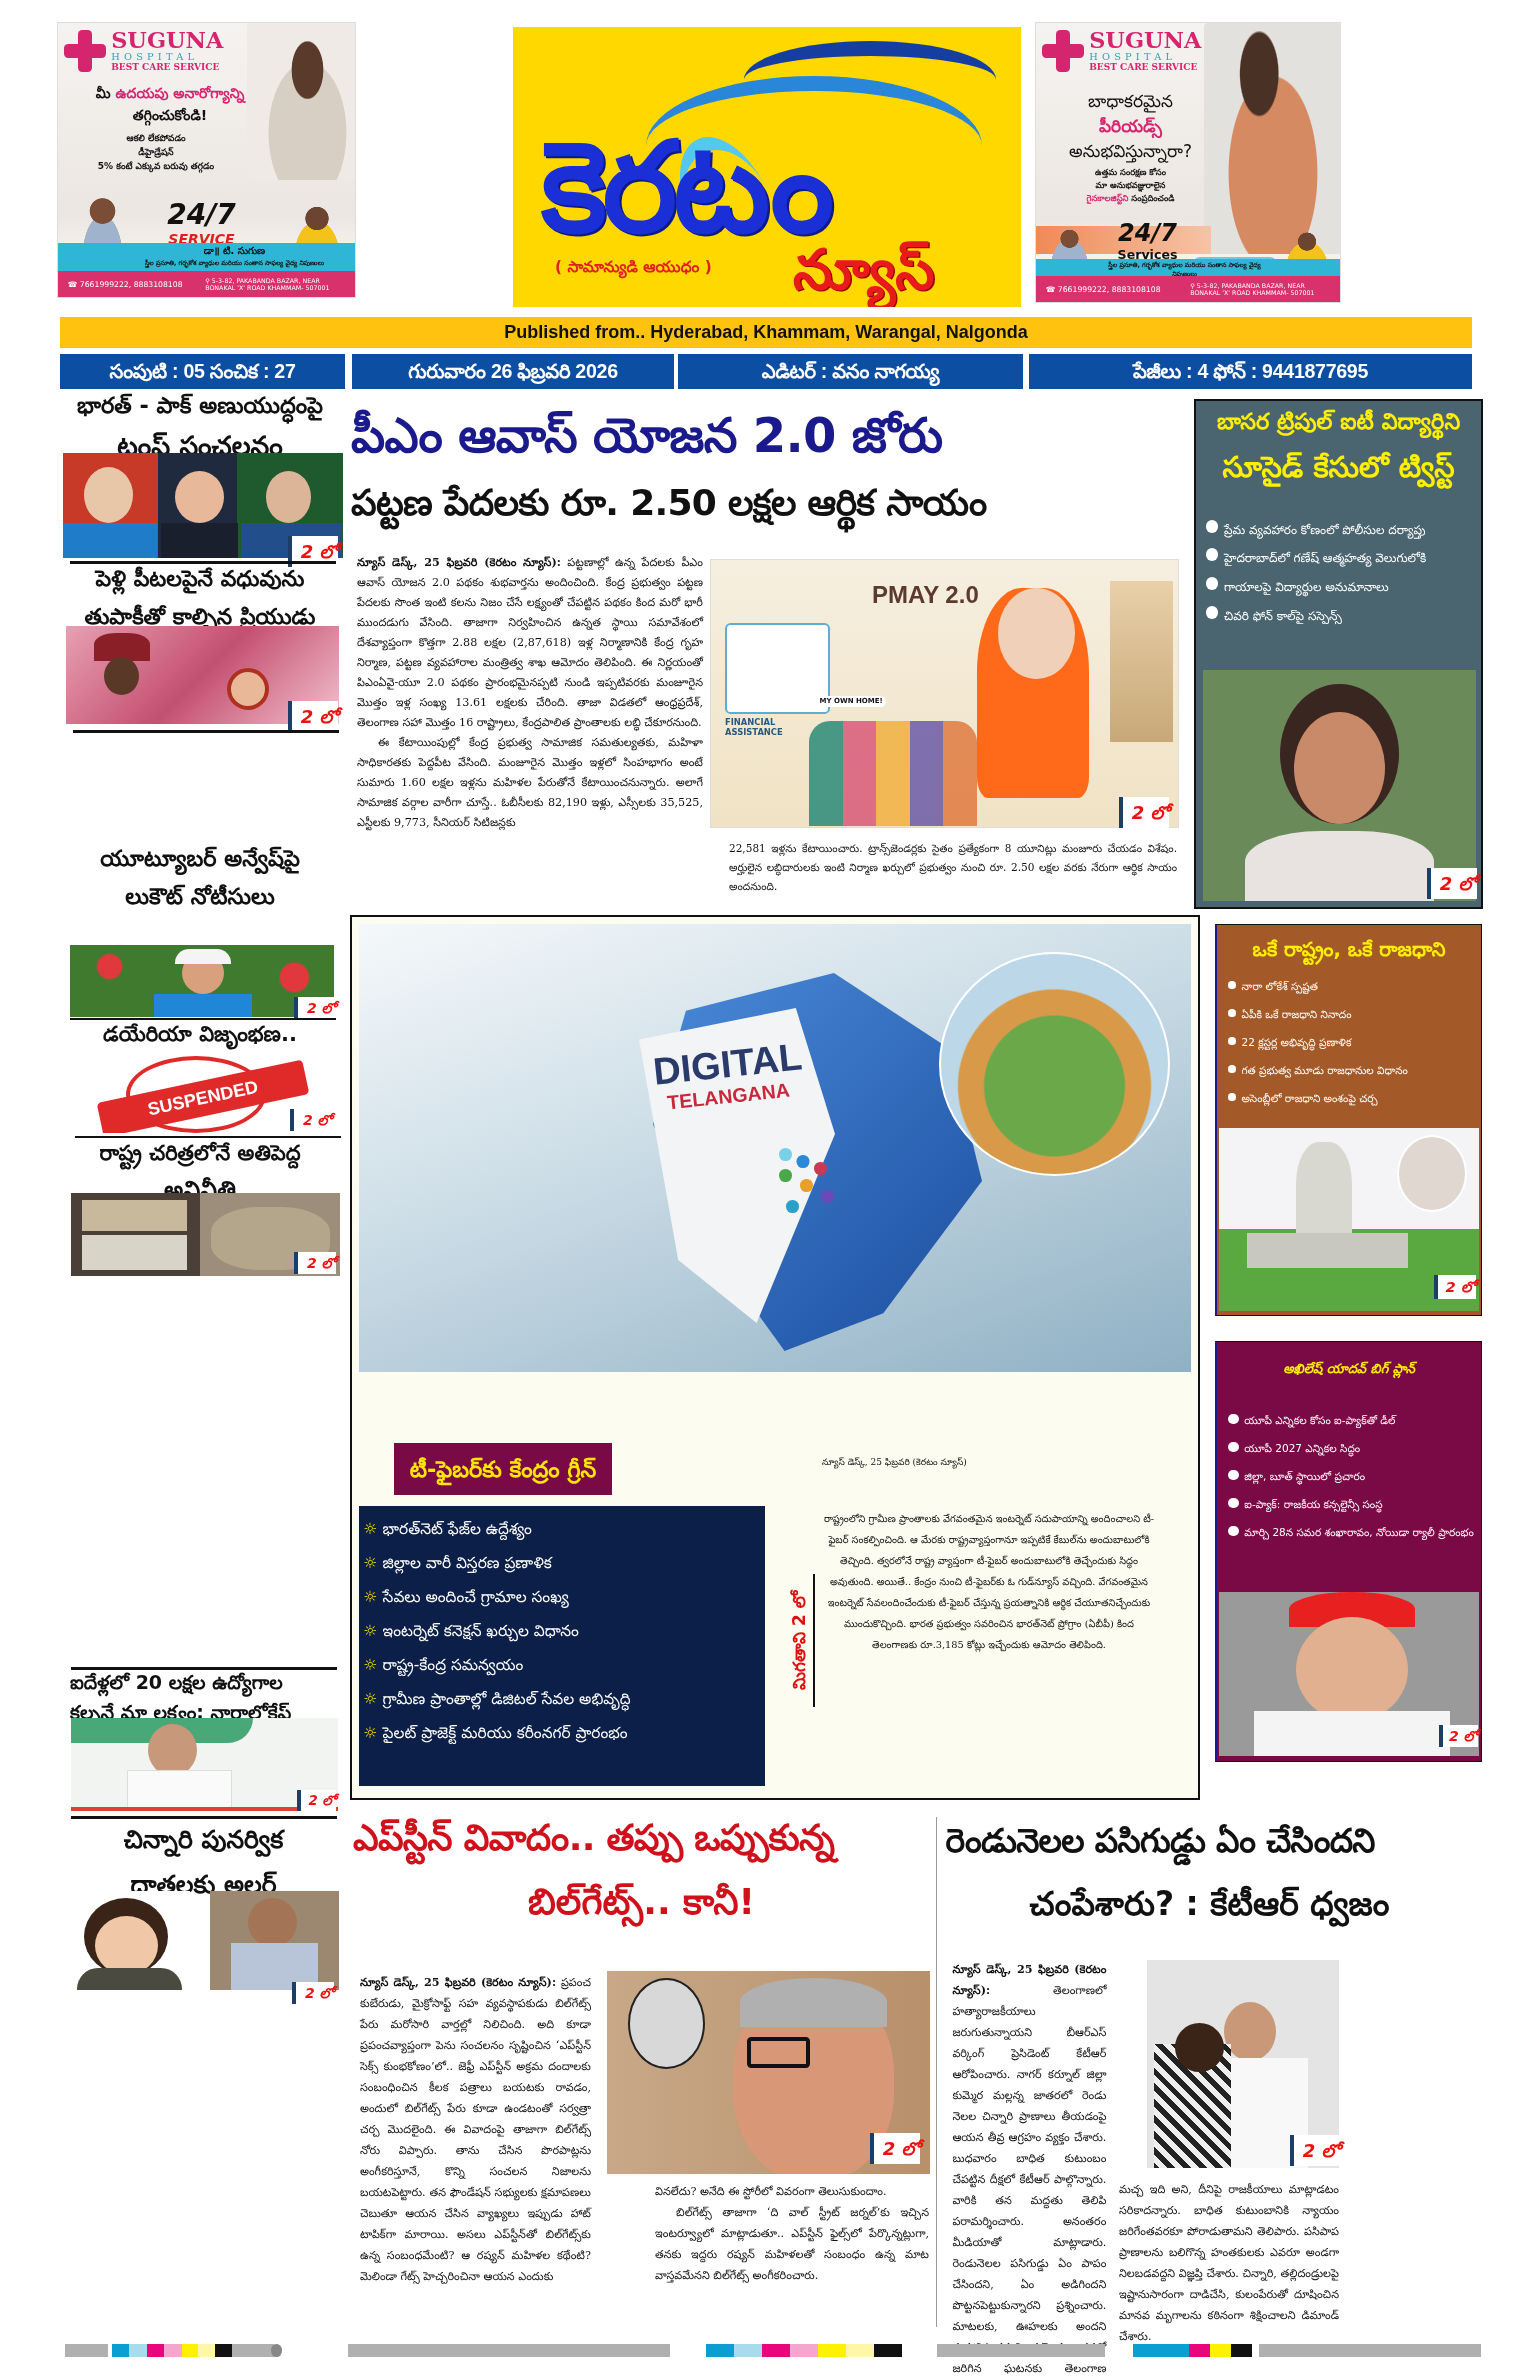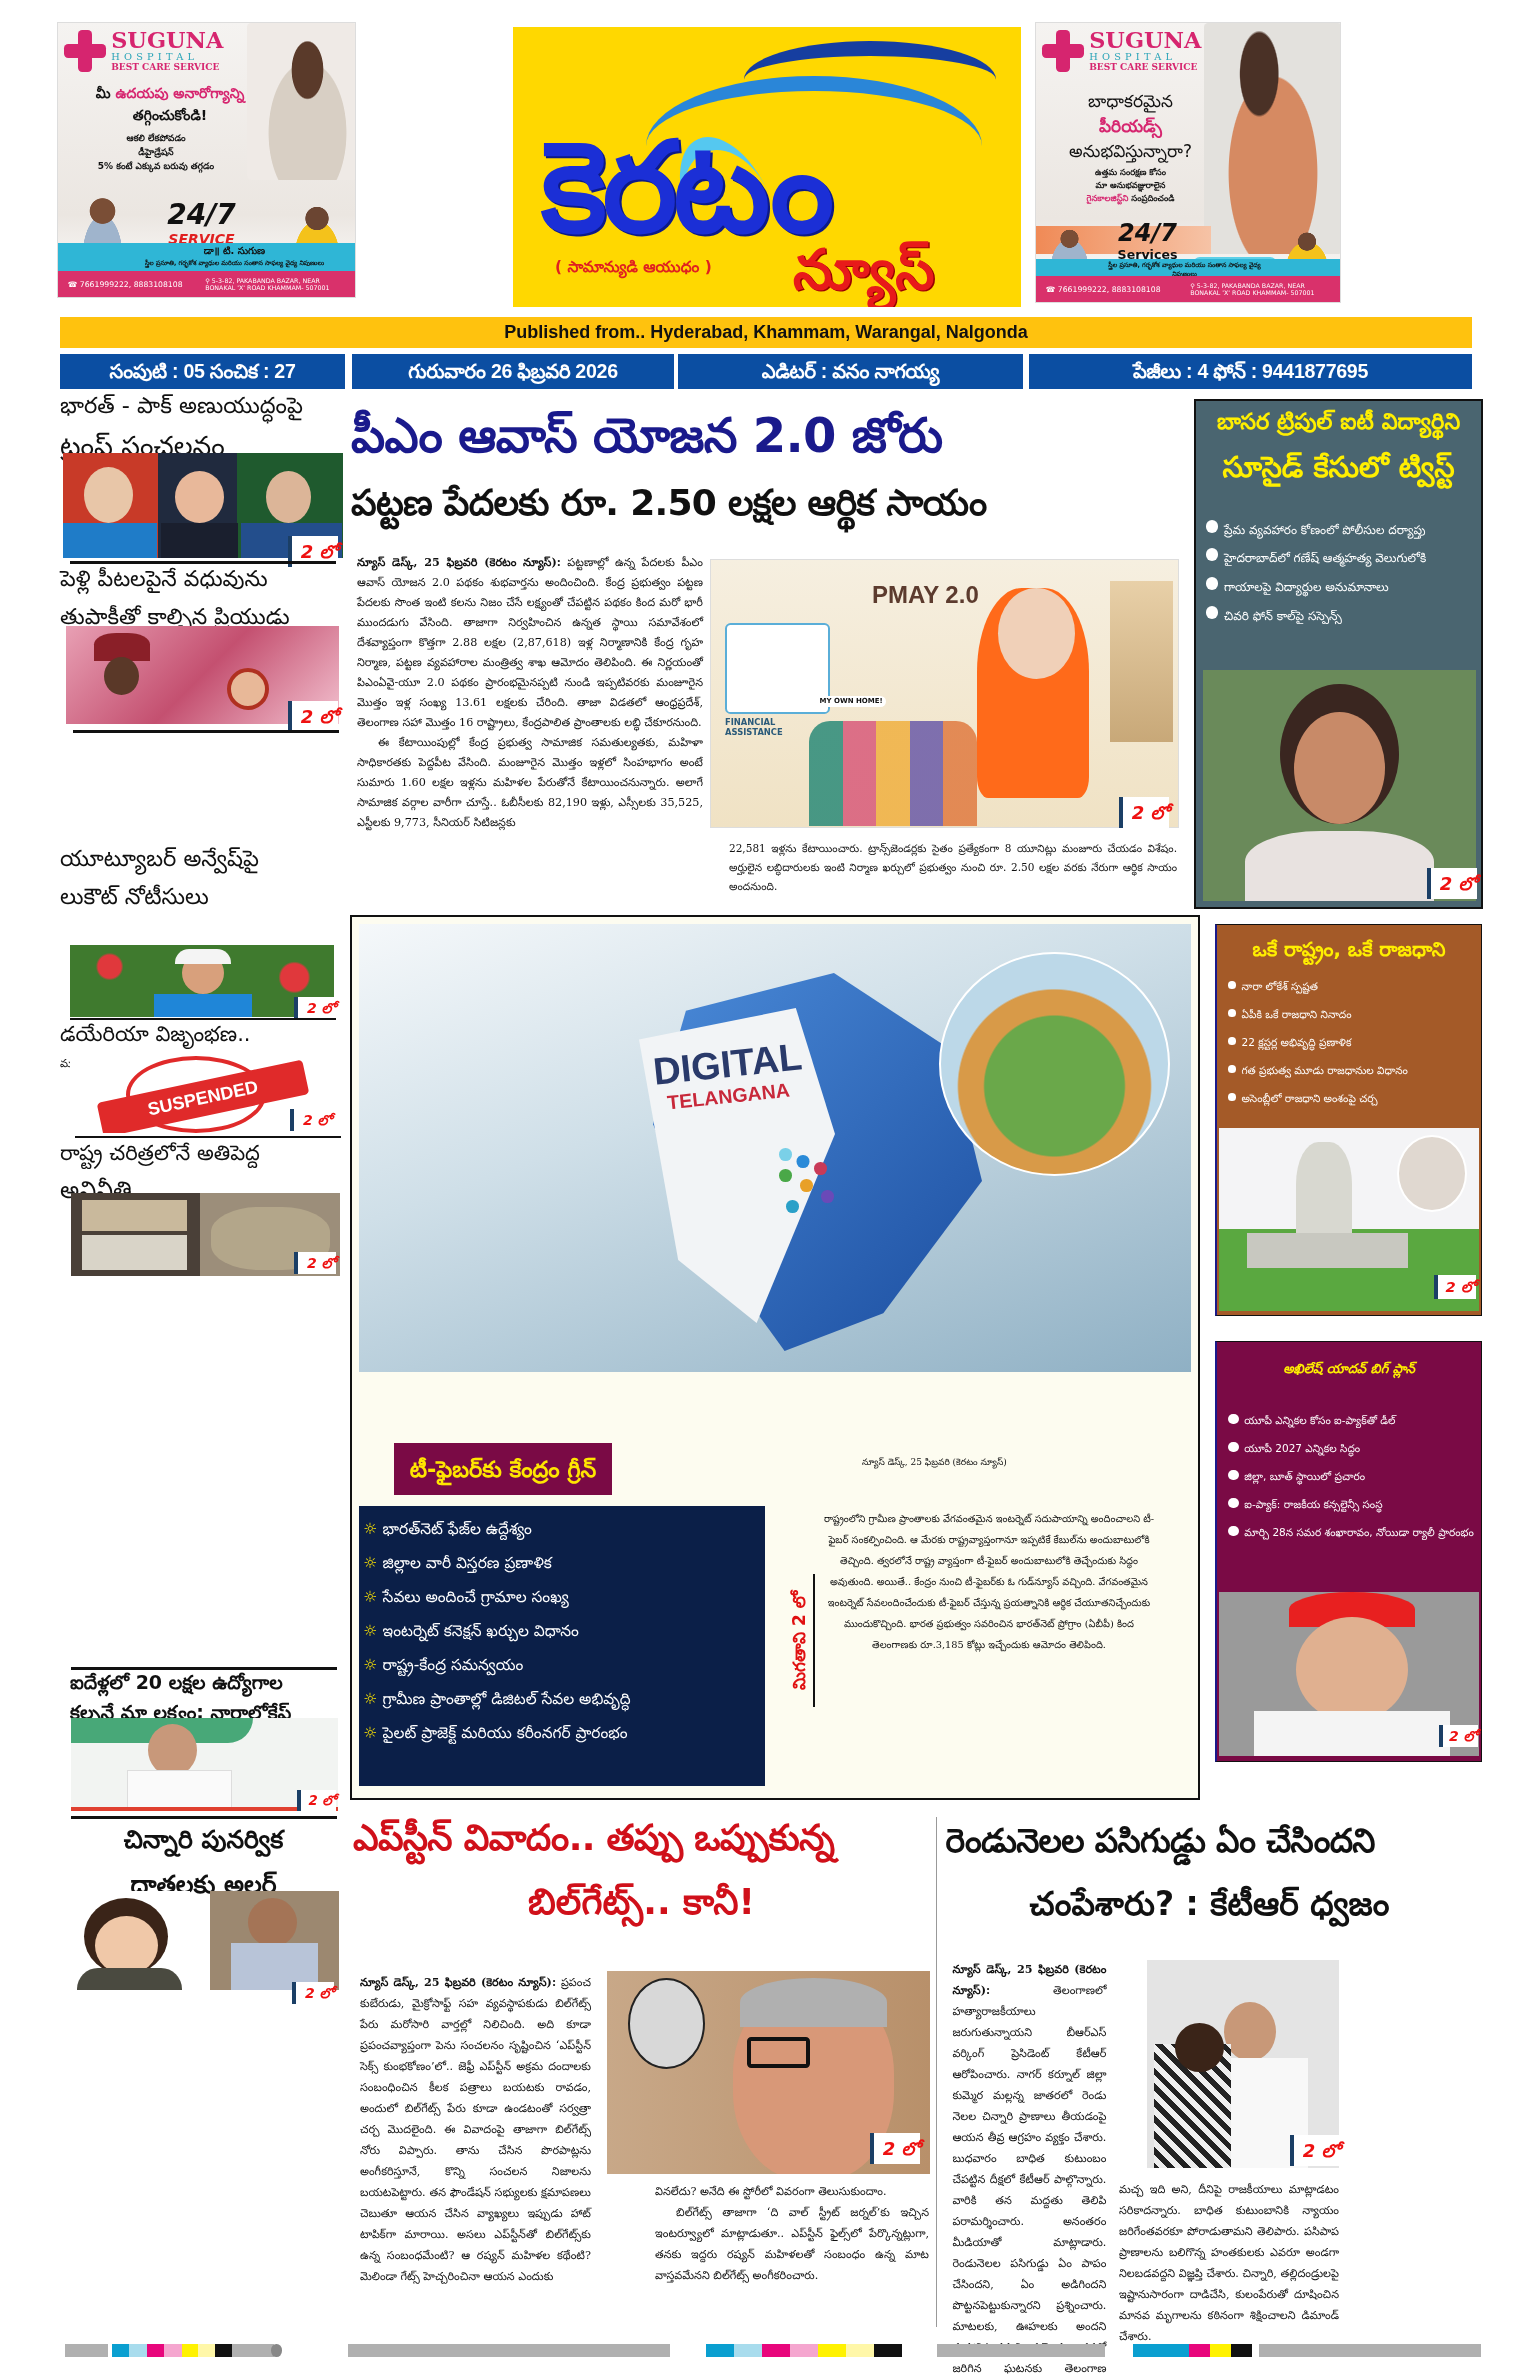--- a/index.html
+++ b/index.html
@@ -22,21 +22,21 @@
 .svc .big{font-size:28px;color:#111;font-style:italic}
 .svc .small{font-size:14px;color:#e02020;font-style:italic}
 .book{position:absolute;border:1.4px solid #2aa4b8;color:#2aa4b8;font-size:8.4px;font-weight:bold;text-align:center;padding:2.1px 4.2px;background:#fff}
 .masthead{position:absolute;left:513px;top:26.6px;width:508px;height:280px;background:#ffd800;overflow:hidden}
 .wave{position:absolute;border-radius:50%;border-top:15.4px solid #1f4fb0;border-left:0;border-right:0;border-bottom:0}
 .logo-main{position:absolute;left:28px;top:98px;font-size:126px;font-weight:900;color:#1b2fd6;letter-spacing:-4.2px;line-height:1;text-shadow:2.1px 2.1px 0 #0d1a88}
 .logo-tag{position:absolute;left:42px;top:231px;font-size:15.4px;color:#e02020;font-weight:bold}
 .logo-news{position:absolute;left:280px;top:210px;font-size:56px;color:#e81a1a;font-weight:900;text-shadow:1.4px 1.4px 0 #900}
 .pubbar{position:absolute;left:60px;top:317px;width:1412px;height:31px;background:#ffc20e;text-align:center;font-family:"Liberation Sans",sans-serif;font-weight:bold;font-size:18px;line-height:31px;color:#111}
 .infobar{position:absolute;top:354px;height:35px;background:#0b4ea2;color:#fff;font-weight:bold;font-size:19.6px;line-height:35px;text-align:center;font-family:"Liberation Sans",sans-serif;letter-spacing:-0.3px}
-.lcol .story{position:absolute;left:60px;width:280px;font-weight:400;color:#111}
+.lcol .story{position:absolute;left:60px;width:280px;text-align:center;font-weight:700;color:#111}
 .rule{position:absolute;height:2.8px;background:#111}
 .img{position:absolute;overflow:hidden}
 .tag2{position:absolute;width:50px;height:31px;background:#fff;border-left:4.2px solid #1b3f66;color:#e11;font-weight:900;font-size:18px;line-height:31px;text-align:right;font-style:italic}
 .headline{position:absolute;font-weight:900;white-space:nowrap}
 .bodytext{position:absolute;font-family:"DejaVu Serif",serif;font-size:11.2px;line-height:20px;text-align:justify;color:#111}
 .box{position:absolute;overflow:hidden}
 .box .title{font-weight:900;color:#ffef00;text-align:center;white-space:nowrap}
 .box ul{list-style:none;color:#fff}
 .box li{display:flex;align-items:flex-start;gap:5.6px}
 .dot{display:inline-block;width:12.6px;height:12.6px;border-radius:50%;background:#fff;flex:none;margin-top:4.2px}
@@ -354,21 +354,21 @@
 <div class="box" style="left:350px;top:915px;width:850px;height:885px;background:#fdfcf0;border:2.1px solid #111;">
   <div class="img" style="left:7px;top:7px;width:832px;height:448px;background:linear-gradient(160deg,#f5f8fa 0%,#cfdfe8 40%,#8fb0c4 100%);">
     <div style="position:absolute;left:294px;top:49px;width:329px;height:378px;background:linear-gradient(135deg,#4a8ad8,#1c4ea0);clip-path:polygon(10% 10%,55% 0,90% 20%,100% 55%,70% 90%,40% 100%,15% 70%,0 40%);"></div>
     <div style="position:absolute;left:280px;top:84px;width:196px;height:315px;background:#f2f4f6;clip-path:polygon(0 10%,80% 0,100% 40%,60% 100%,20% 80%);"></div>
     <div style="position:absolute;left:294px;top:119px;font-size:38px;font-weight:900;color:#2a3a6a;transform:rotate(-6deg);font-family:'Liberation Sans',sans-serif;">DIGITAL</div>
     <div style="position:absolute;left:308px;top:161px;font-size:19.6px;font-weight:900;color:#c8283a;transform:rotate(-6deg);font-family:'Liberation Sans',sans-serif;">TELANGANA</div>
     <div style="position:absolute;left:420px;top:224px;width:12.6px;height:12.6px;border-radius:50%;background:#7ad0e8;box-shadow:17.5px 7px 0 #2a8ad8,35px 14px 0 #c83a58,0 21px 0 #4aa848,21px 31px 0 #e8a028,42px 42px 0 #6a4ab8,7px 52px 0 #2aa0c8"></div>
     <div style="position:absolute;left:580px;top:28px;width:231px;height:224px;border-radius:50%;background:radial-gradient(circle at 50% 60%,#6aa84a 0 40%,#d89a48 41% 55%,#bcd8e8 56%);border:2.1px solid #fff;"></div>
   </div>
   <div style="position:absolute;left:42px;top:526px;width:218px;height:52px;background:#7a0a45;color:#ffe600;font-weight:900;font-size:22.4px;line-height:52px;text-align:center;width:218px;">టీ-ఫైబర్‌కు కేంద్రం గ్రీన్ సిగ్నల్</div>
-  <div style="position:absolute;left:470px;top:540px;font-size:9px;font-family:'DejaVu Serif',serif;margin-left:40px;">న్యూస్ డెస్క్, 25 ఫిబ్రవరి (కెరటం న్యూస్)</div>
+  <div style="position:absolute;left:470px;top:540px;font-size:9px;font-family:'DejaVu Serif',serif;">న్యూస్ డెస్క్, 25 ఫిబ్రవరి (కెరటం న్యూస్)</div>
   <div style="position:absolute;left:7px;top:589px;width:406px;height:280px;background:#0b1f48;padding:5.6px 4.2px;">
     <ul style="list-style:none;color:#fff;font-size:15.4px;line-height:34px;">
       <li>
           <span class="sun">☼</span> 
           <span>భారత్‌నెట్ ఫేజ్‌ల ఉద్దేశ్యం</span>
         </li>
       <li>
           <span class="sun">☼</span> 
           <span>జిల్లాల వారీ విస్తరణ ప్రణాళిక</span>
         </li>

